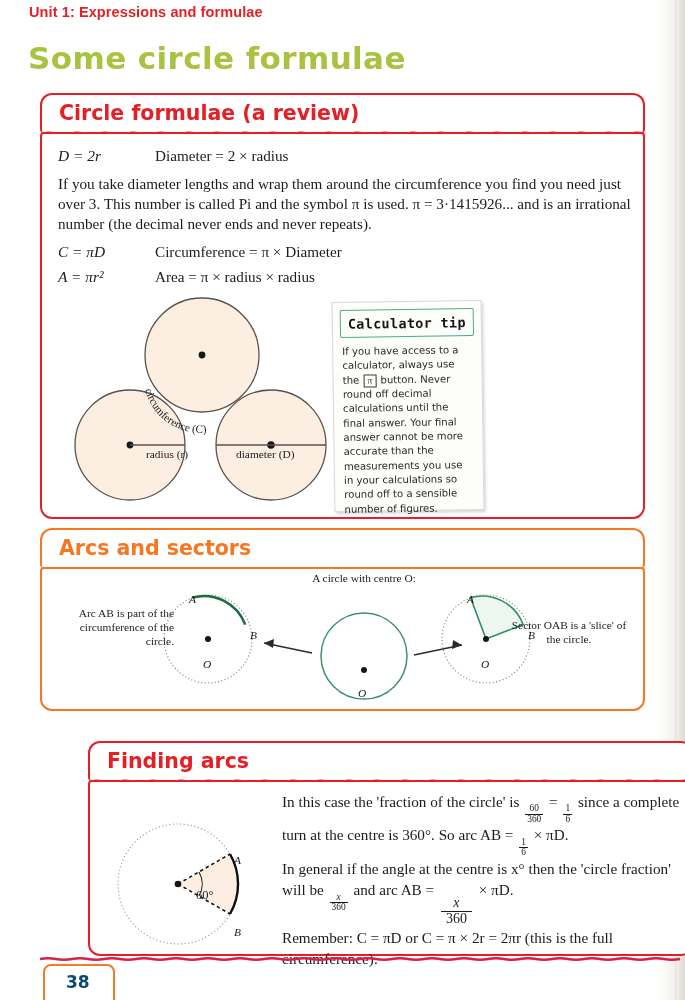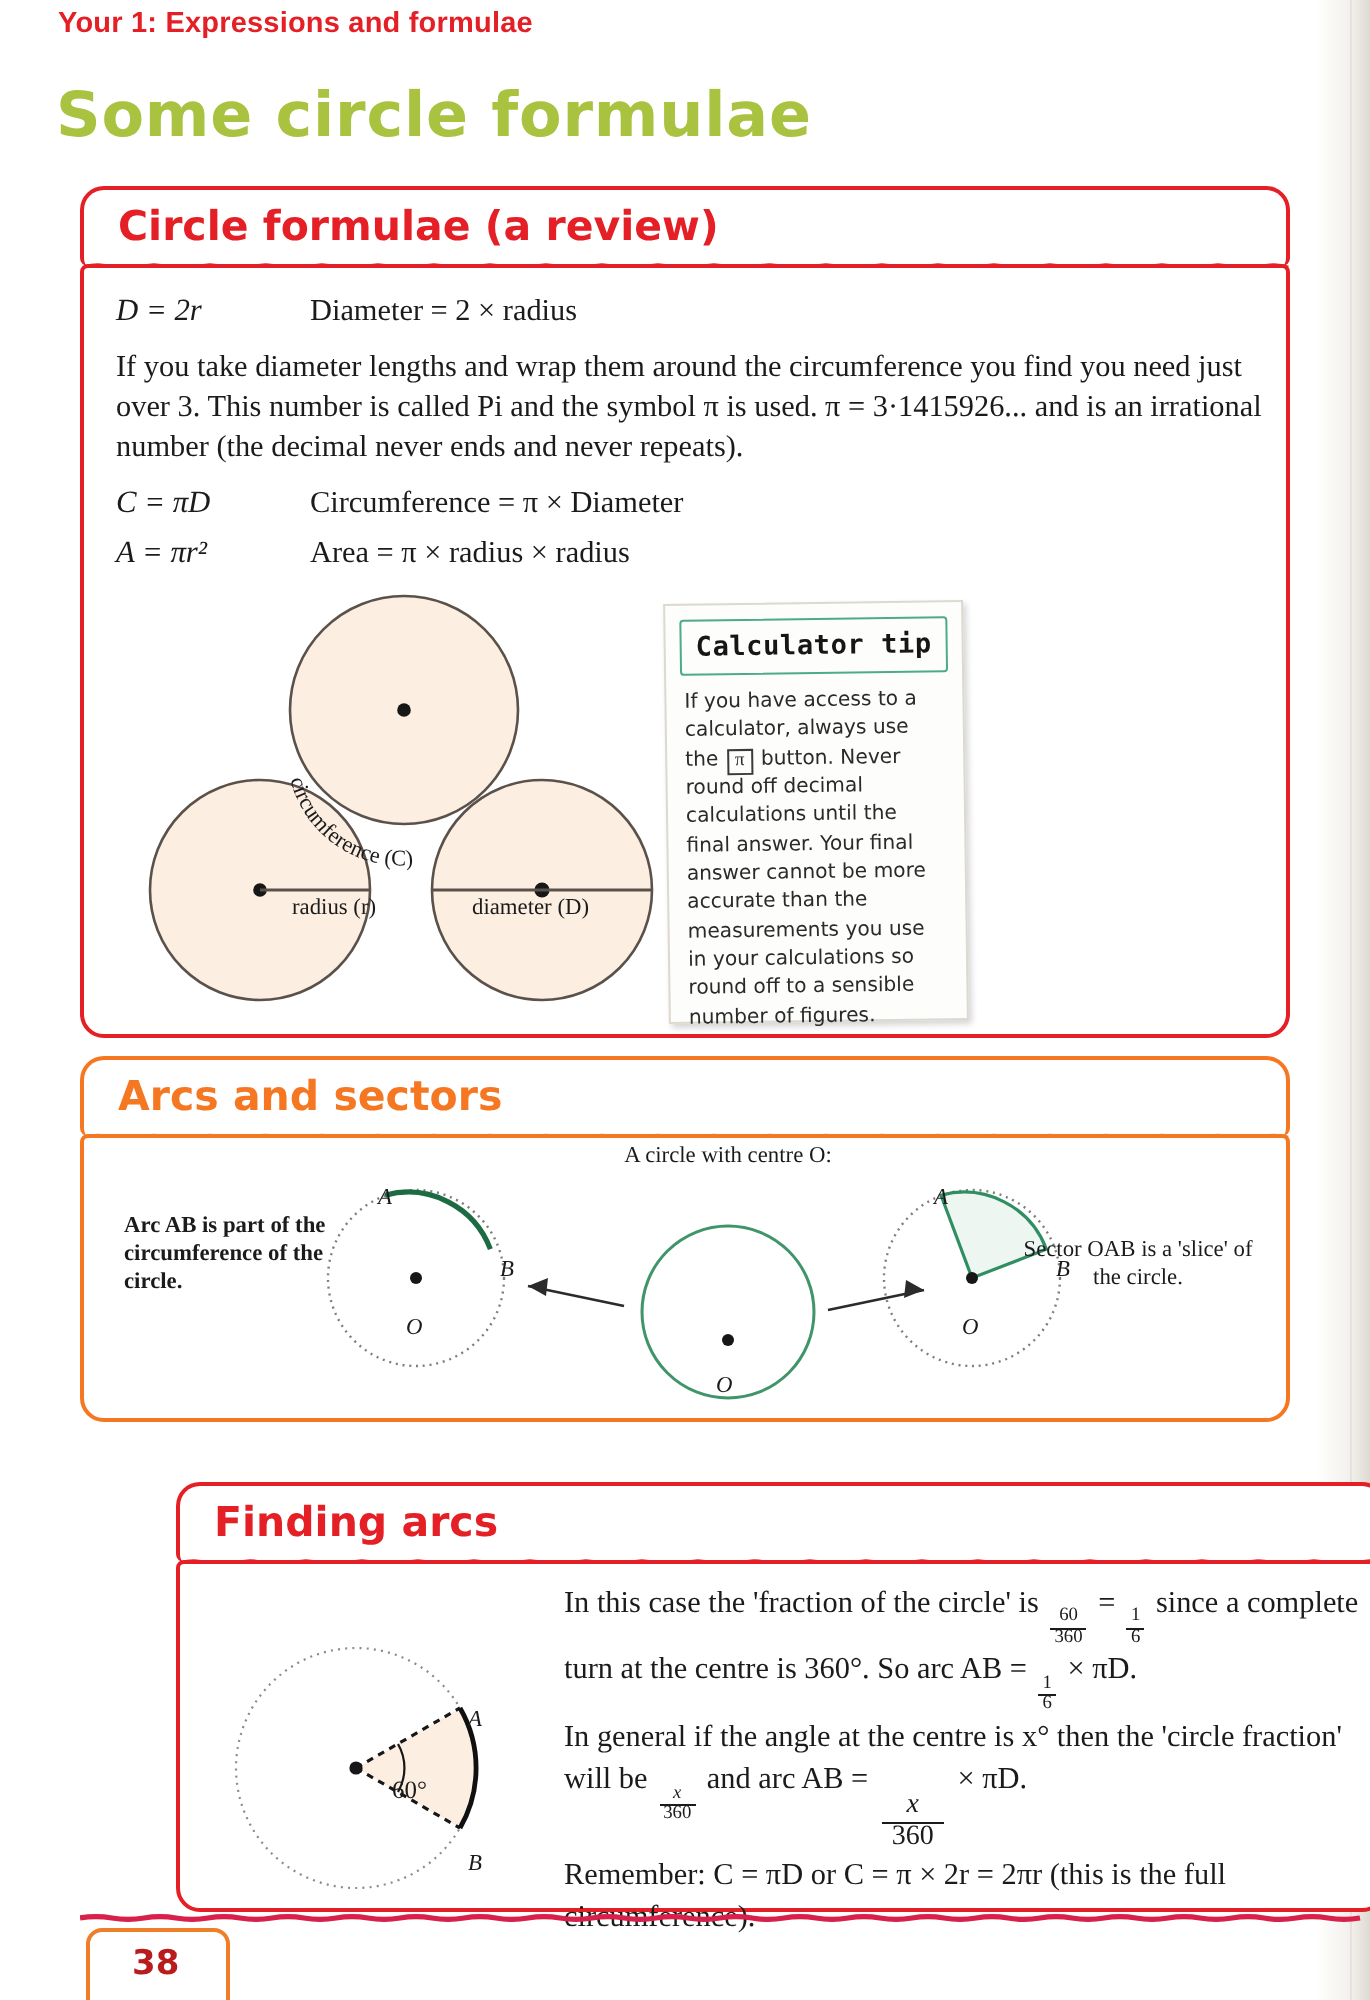--- a/index.html
+++ b/index.html
@@ -104,34 +104,34 @@
   }
   .dlabel.it{font-style:italic;}
   
   .pagenum{
     position:absolute;left:43px;top:964px;width:68px;height:44px;
     border:2px solid #f07d28;border-radius:8px;background:#fff;
   }
   .pagenum span{
     position:absolute;left:21px;top:6px;
     font-family:"DejaVu Sans", sans-serif;
-    font-weight:bold;font-size:17px;color:#b91c1c;
+    font-weight:bold;font-size:17px;color:#0c4a6e;
   }
   .bottomrule{
     position:absolute;left:40px;top:957px;width:645px;height:4px;
   }
 </style>
 </head>
 <body>
 
 <div class="page">
 
   <div class="right-edge"></div>
 
-  <div class="unit-head">Your 1: Expressions and formulae</div>
+  <div class="unit-head">Unit 1: Expressions and formulae</div>
   <div class="page-title">Some circle formulae</div>
 
   <div class="sec" style="--c:#e41f25;left:40px;top:93px;width:605px;">
     <div class="hdrband">
       <div class="sec-title">Circle formulae (a review)</div>
       <svg class="wave" style="bottom:-4px;" viewBox="0 0 605 6" preserveAspectRatio="none">
         <path d="M0,3 Q7,0.6 14,3 T28,3 T42,3 T56,3 T70,3 T84,3 T98,3 T112,3 T126,3 T140,3 T154,3 T168,3 T182,3 T196,3 T210,3 T224,3 T238,3 T252,3 T266,3 T280,3 T294,3 T308,3 T322,3 T336,3 T350,3 T364,3 T378,3 T392,3 T406,3 T420,3 T434,3 T448,3 T462,3 T476,3 T490,3 T504,3 T518,3 T532,3 T546,3 T560,3 T574,3 T588,3 T602,3" fill="none" stroke="#e41f25" stroke-width="2.4"></path>
       </svg>
     </div>
 
@@ -212,21 +212,21 @@
         <circle cx="322" cy="101" r="3" fill="#171717"></circle>
 
         <line x1="372" y1="86" x2="420" y2="76" stroke="#2b2b2b" stroke-width="1.4"></line>
         <polygon points="420,76 410,80 411,71" fill="#2b2b2b"></polygon>
 
         <circle cx="444" cy="70" r="44" fill="none" stroke="#7d7d7d" stroke-width="1.2" stroke-dasharray="1,2.4"></circle>
         <path d="M444,70 L428.5,28.6 A44,44 0 0 1 481.2,55.6 Z" fill="#eef6f1" stroke="#2f8f63" stroke-width="1.6"></path>
         <circle cx="444" cy="70" r="3" fill="#171717"></circle>
       </svg>
 
-      <div style="position:absolute;left:20px;top:38px;width:112px;text-align:left;font-weight:bold;" class="bodytext">
+      <div style="position:absolute;left:20px;top:38px;width:112px;text-align:right;" class="bodytext">
         <span style="font-size:11.4px;line-height:1.22;display:block;">Arc AB is part of the circumference of the circle.</span>
       </div>
 
       <div style="position:absolute;left:252px;top:2px;width:140px;text-align:center;" class="bodytext">
         <span style="font-size:11.4px;line-height:1.25;display:block;">A circle with centre O:</span>
       </div>
 
       <div style="position:absolute;left:468px;top:50px;width:118px;text-align:center;" class="bodytext">
         <span style="font-size:11.4px;line-height:1.22;display:block;">Sector OAB is a 'slice' of the circle.</span>
       </div>

